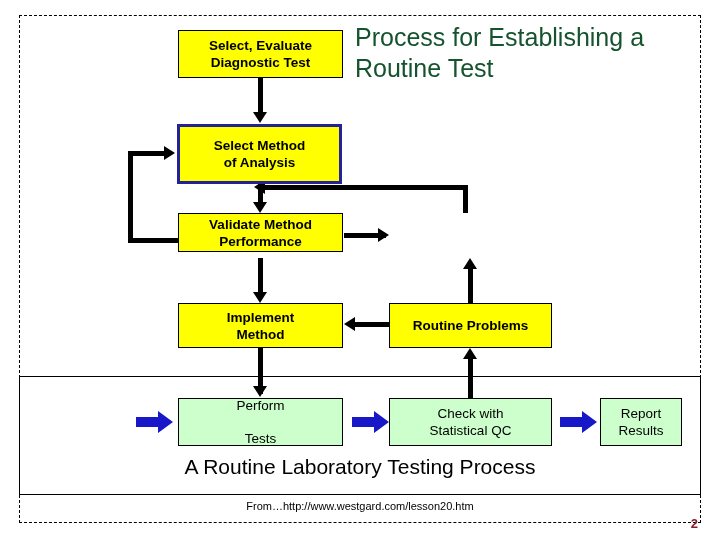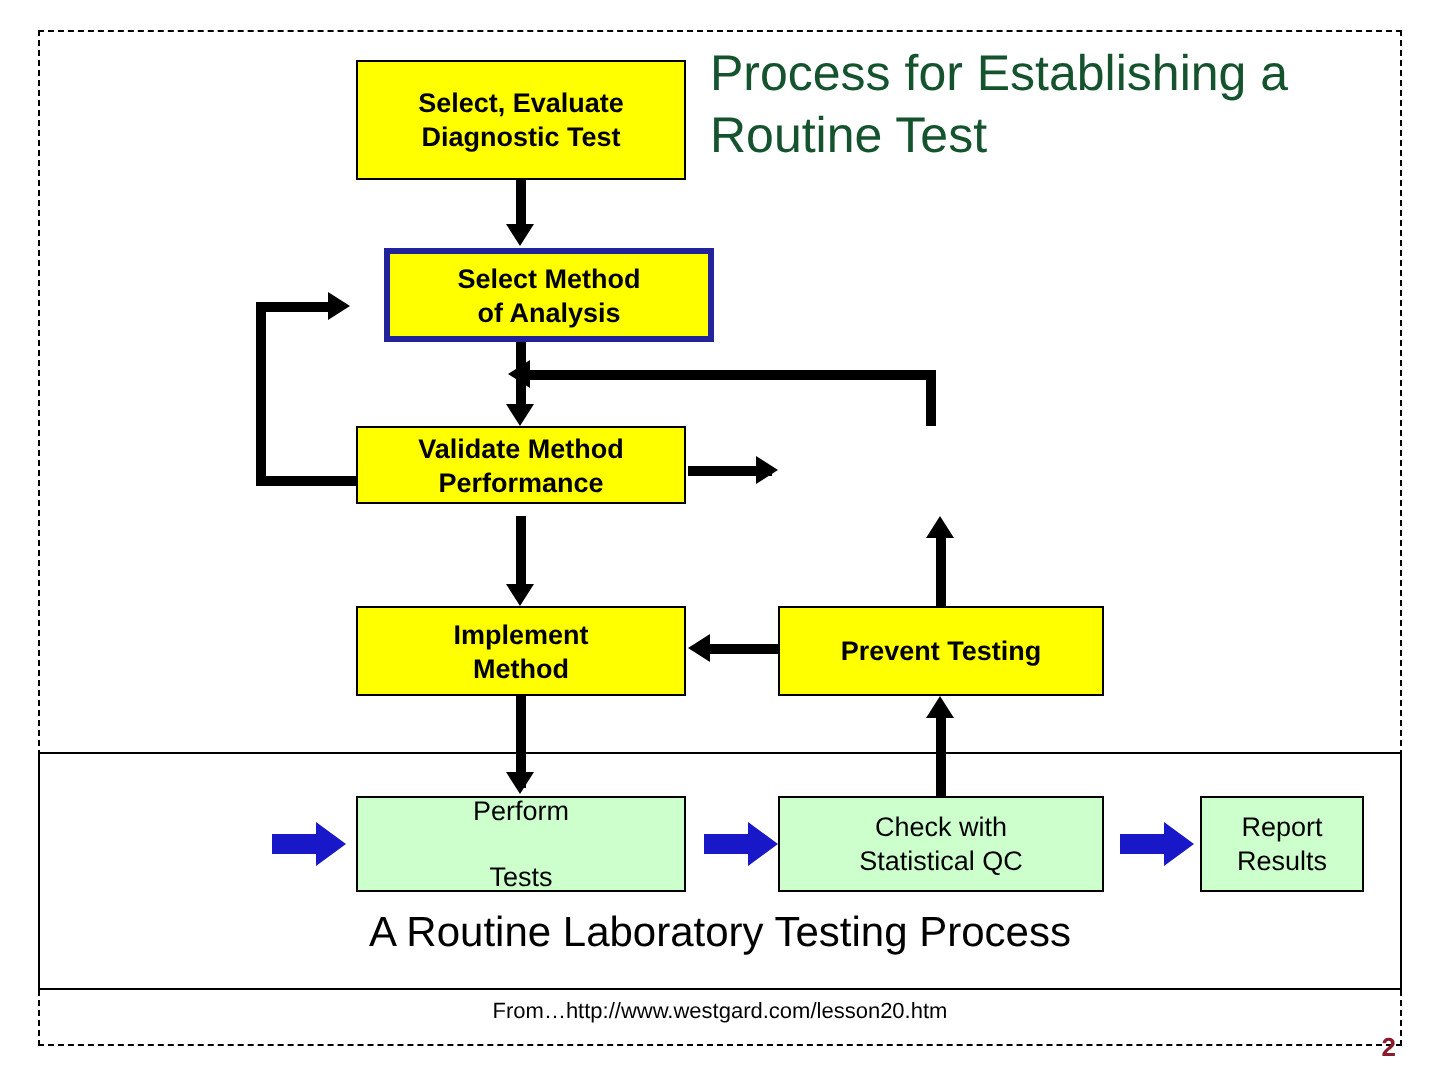--- a/index.html
+++ b/index.html
@@ -177,43 +177,43 @@
 
   <div class="vline" style="left:468px; top:268px; width:5px; height:35px;"></div>
   <div class="arrowhead ah-up" style="left:463px; top:258px;"></div>
 
   <div class="vline" style="left:258px; top:348px; width:5px; height:46px;"></div>
   <div class="arrowhead ah-down" style="left:253px; top:386px;"></div>
 
   <div class="vline" style="left:468px; top:358px; width:5px; height:40px;"></div>
   <div class="arrowhead ah-up" style="left:463px; top:348px;"></div>
 
-  <div class="node yellow" style="left:178px; top:30px; width:165px; height:60px;">
+  <div class="node yellow" style="left:178px; top:30px; width:165px; height:48px;">
     <span class="ln">Select, Evaluate</span>
     <span class="ln">Diagnostic Test</span>
   </div>
 
-  <div class="node yellow accent" style="left:192px; top:124px; width:165px; height:47px;">
+  <div class="node yellow accent" style="left:177px; top:124px; width:165px; height:60px;">
     <span class="ln">Select Method</span>
     <span class="ln">of Analysis</span>
   </div>
 
   <div class="node yellow" style="left:178px; top:213px; width:165px; height:39px;">
     <span class="ln">Validate Method</span>
     <span class="ln">Performance</span>
   </div>
 
 
   <div class="node yellow" style="left:178px; top:303px; width:165px; height:45px;">
     <span class="ln">Implement</span>
     <span class="ln">Method</span>
   </div>
 
   <div class="node yellow" style="left:389px; top:303px; width:163px; height:45px;">
-    <span class="ln">Prevent Testing</span>
+    <span class="ln">Routine Problems</span>
   </div>
 
 
   <div class="blockarrow" style="left:136px; top:410px; width:38px; height:24px;">
     <svg width="38" height="24" viewBox="0 0 38 24">
       <polygon points="0,7 22,7 22,1 37,12 22,23 22,17 0,17" fill="#1818c8"></polygon>
     </svg>
   </div>
 
   <div class="node green" style="left:178px; top:398px; width:165px; height:48px;gap:16px;">

